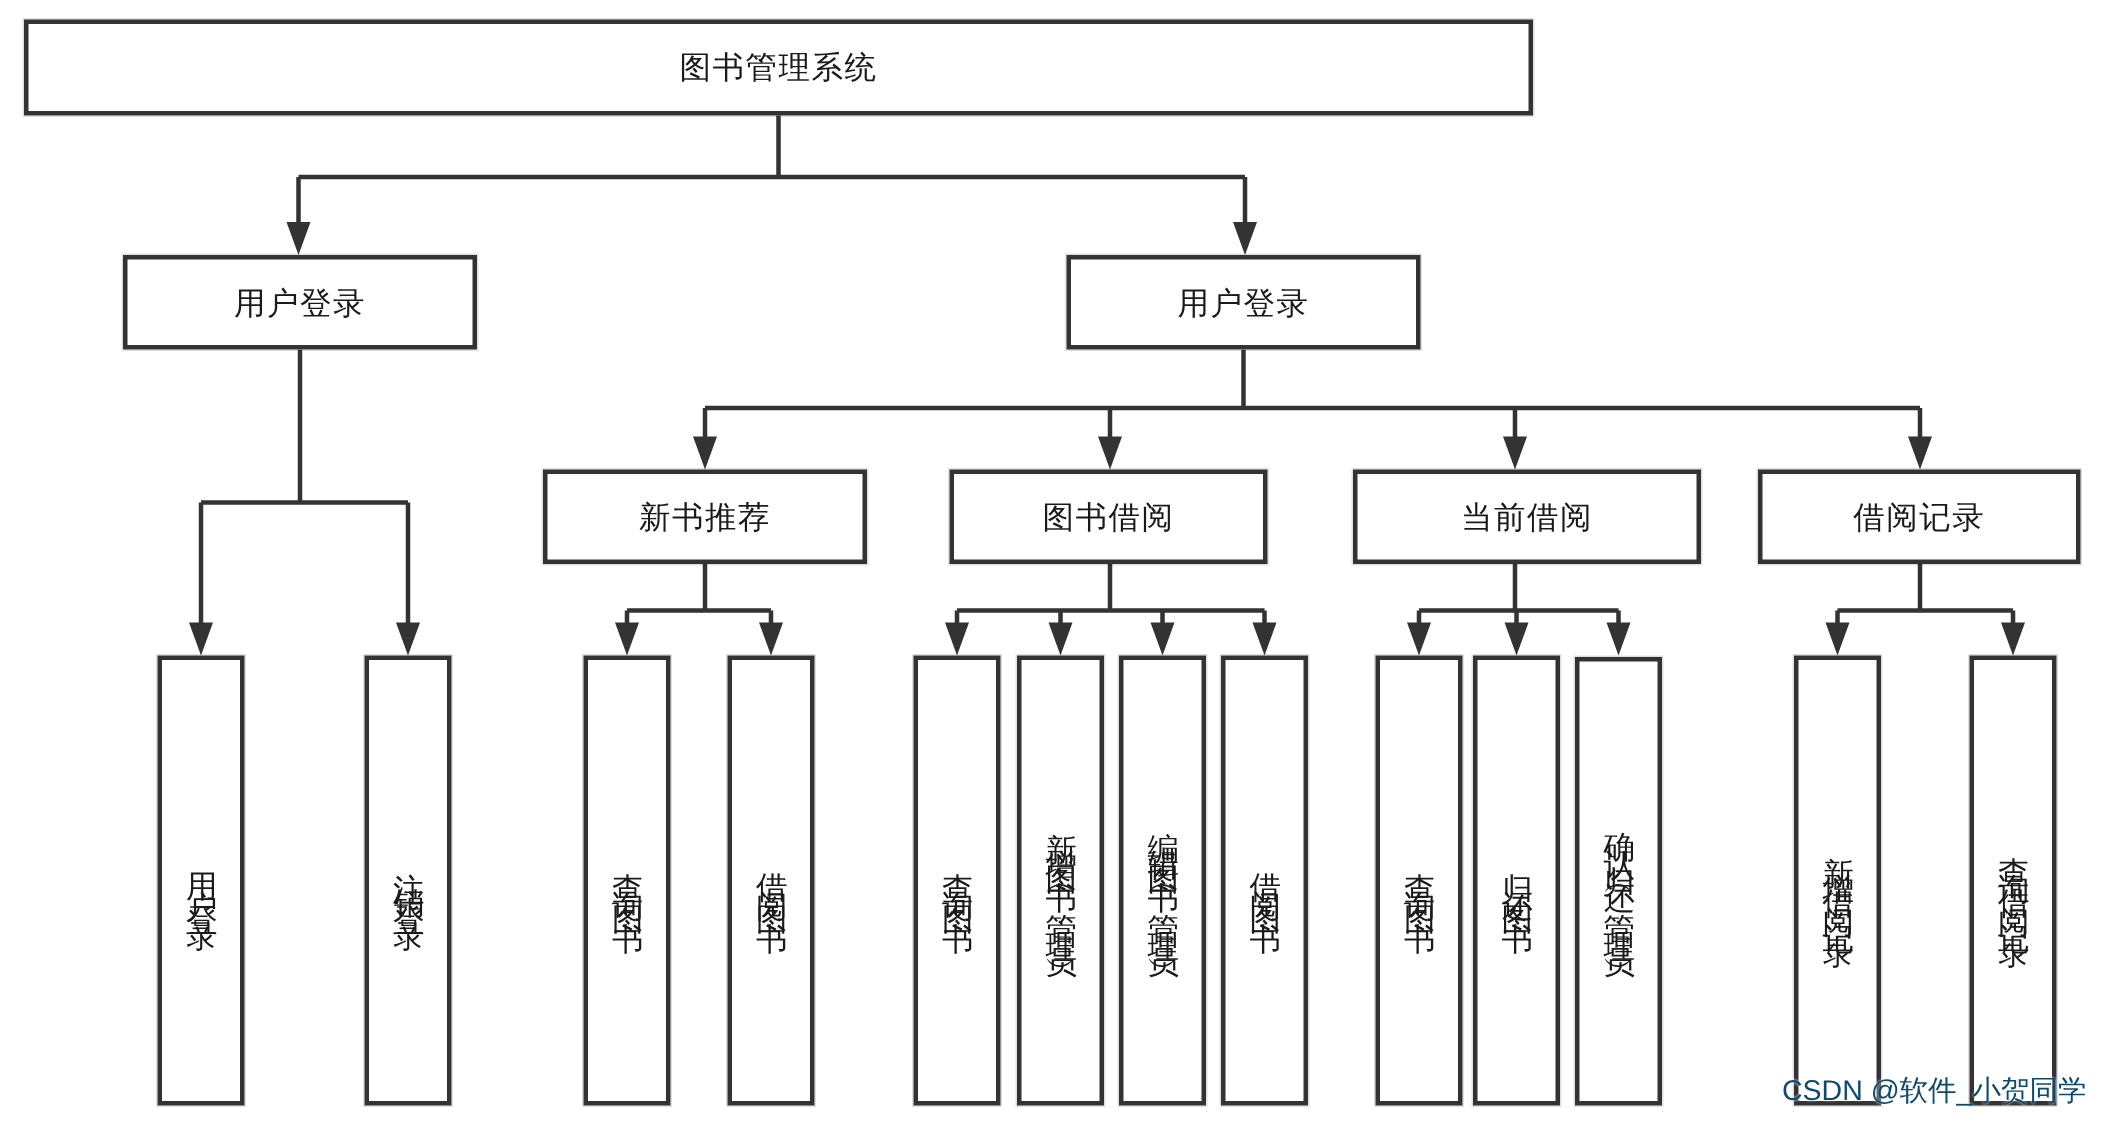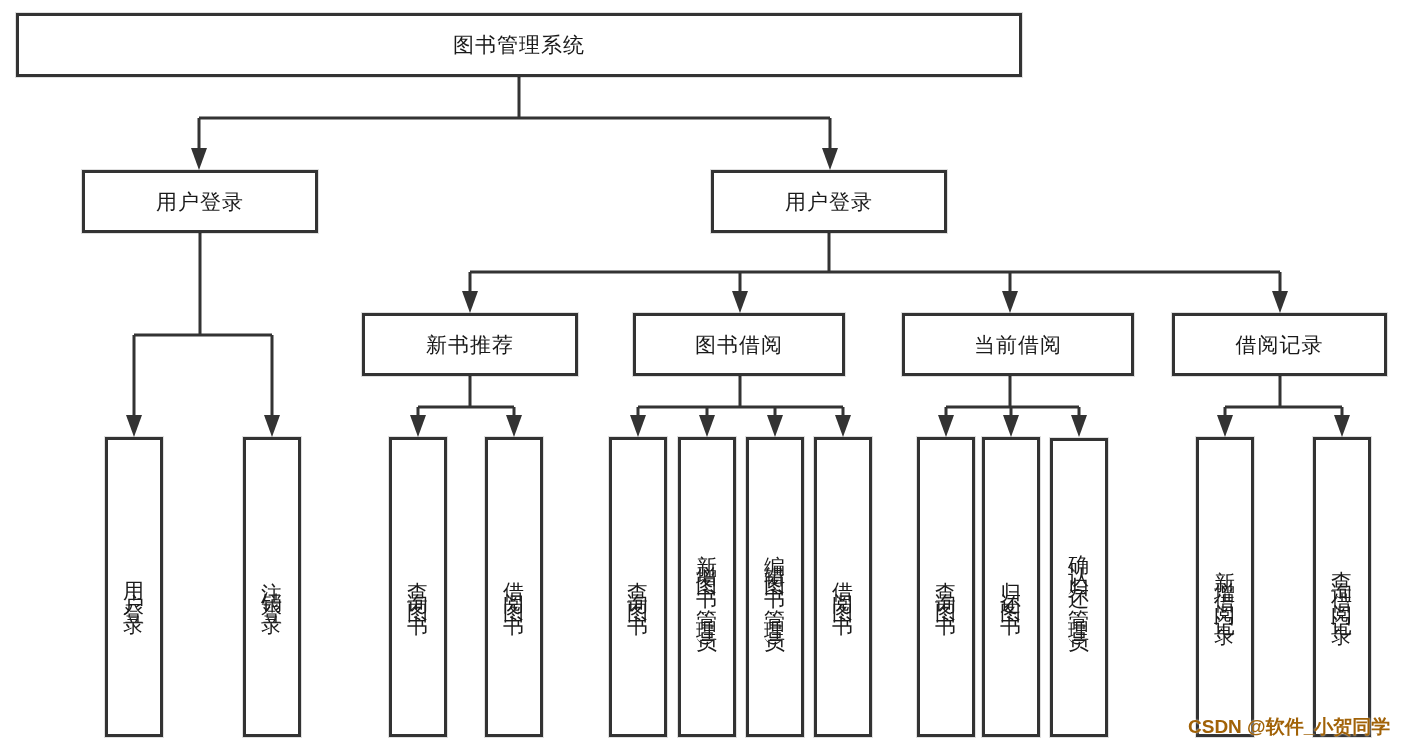--- a/index.html
+++ b/index.html
@@ -33,24 +33,23 @@
     writing-mode: vertical-rl;
     text-orientation: mixed;
     letter-spacing: 11px;
     line-height: 1;
     font-size: 21px;
     color: #1a1a1a;
   }
   .watermark {
     position: absolute;
     font-size: 19px;
-    color: #a16207;
+    color: #0c4a6e;
     text-shadow: 0 0 2px #ffffff;
     white-space: nowrap;
-    font-weight: bold;
   }
 </style>
 </head>
 <body>
 
 <div class="canvas">
 
   <svg class="connectors" viewBox="0 0 1405 747" xmlns="http://www.w3.org/2000/svg">
     <g stroke="#333333" stroke-width="3" fill="none">
 

